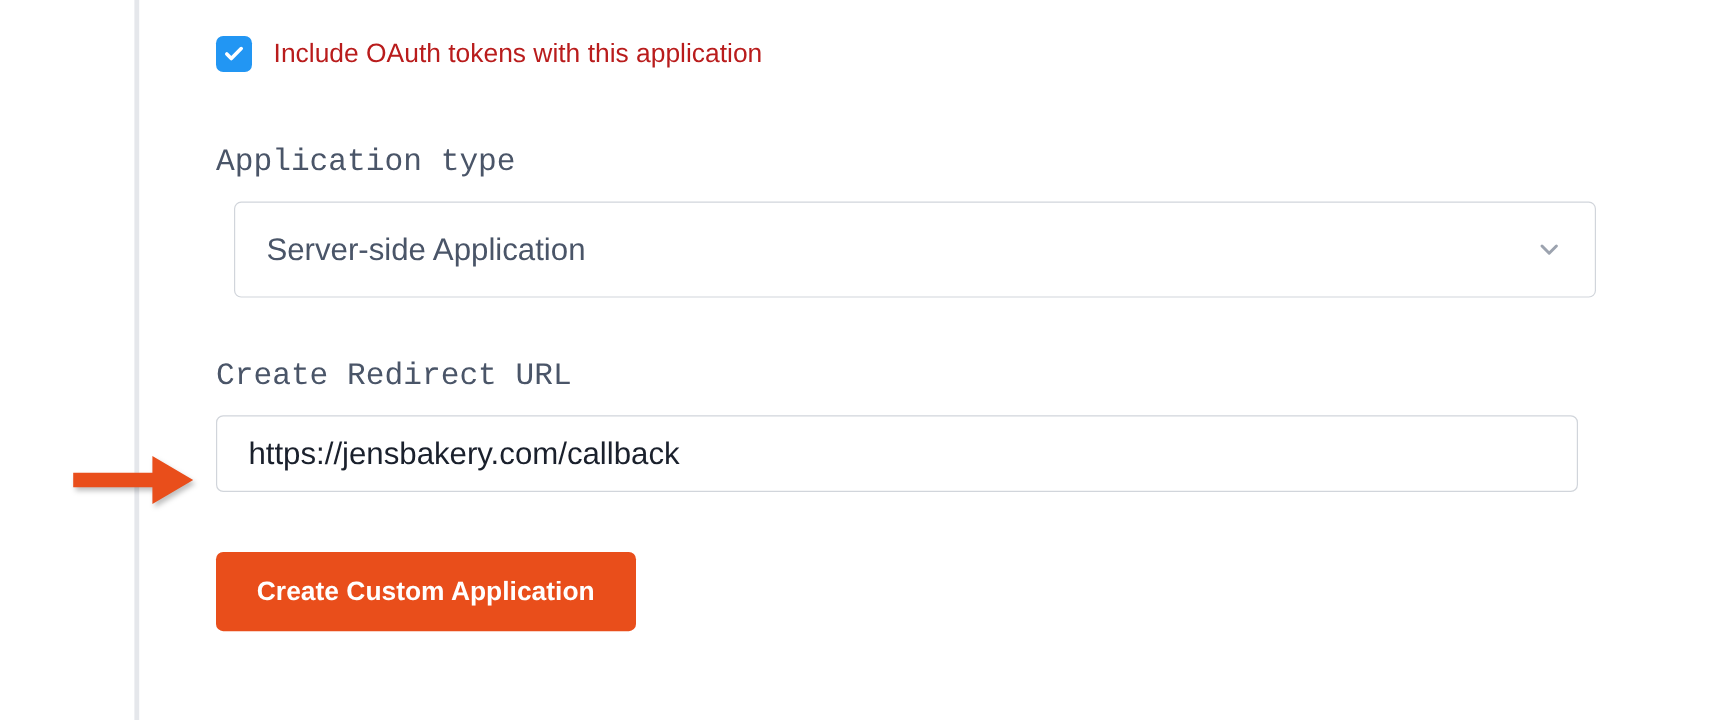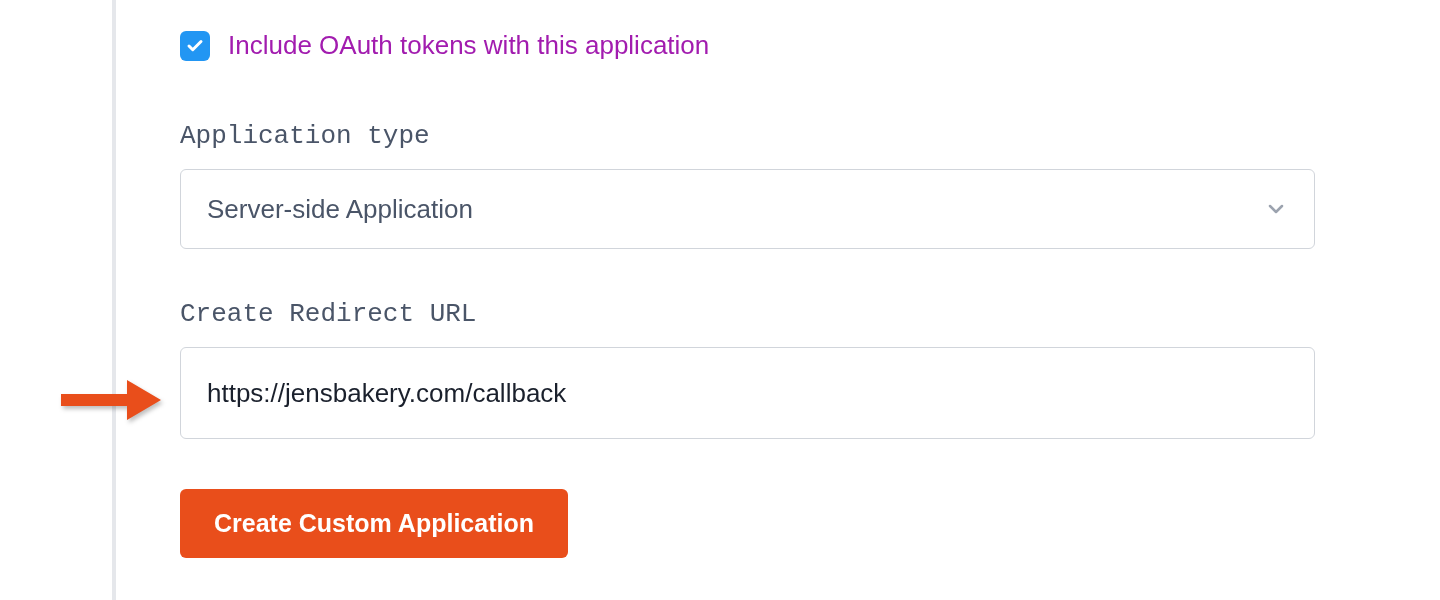--- a/index.html
+++ b/index.html
@@ -42,22 +42,22 @@
       display: flex;
       align-items: center;
       justify-content: center;
       cursor: pointer;
     }
     .checkbox svg {
       width: 18px;
       height: 18px;
     }
     .checkbox-label {
-      font-size: 26px;
-      color: #a21caf;
+      font-size: 22px;
+      color: #b91c1c;
       font-weight: 400;
     }
     .field-group {
       margin-bottom: 50px;
     }
     .field-label {
       font-size: 26px;
       color: #4a5568;
       font-weight: 400;
       margin-bottom: 18px;
@@ -74,45 +74,46 @@
       border: 1px solid #d1d5db;
       border-radius: 6px;
       background: #ffffff;
       padding: 16px 26px;
       font-size: 26px;
       color: #4a5568;
       display: flex;
       align-items: center;
       justify-content: space-between;
       cursor: pointer;
+      margin-left: 15px;
     }
     .chevron {
       width: 24px;
       height: 24px;
       color: #9ca3af;
     }
     .text-input {
       width: 100%;
-      height: 92px;
+      height: 64px;
       border: 1px solid #d1d5db;
       border-radius: 6px;
       background: #ffffff;
       padding: 12px 26px;
       font-size: 26px;
       color: #1a202c;
       font-family: inherit;
       outline: none;
     }
     .primary-button {
       background: #e94e1b;
       color: #ffffff;
       border: none;
       border-radius: 6px;
       padding: 20px 34px;
-      font-size: 25px;
+      font-size: 22px;
       font-weight: 600;
       cursor: pointer;
       font-family: inherit;
     }
     .arrow-annotation {
       position: absolute;
       left: 57px;
       top: 376px;
       width: 108px;
       height: 48px;

